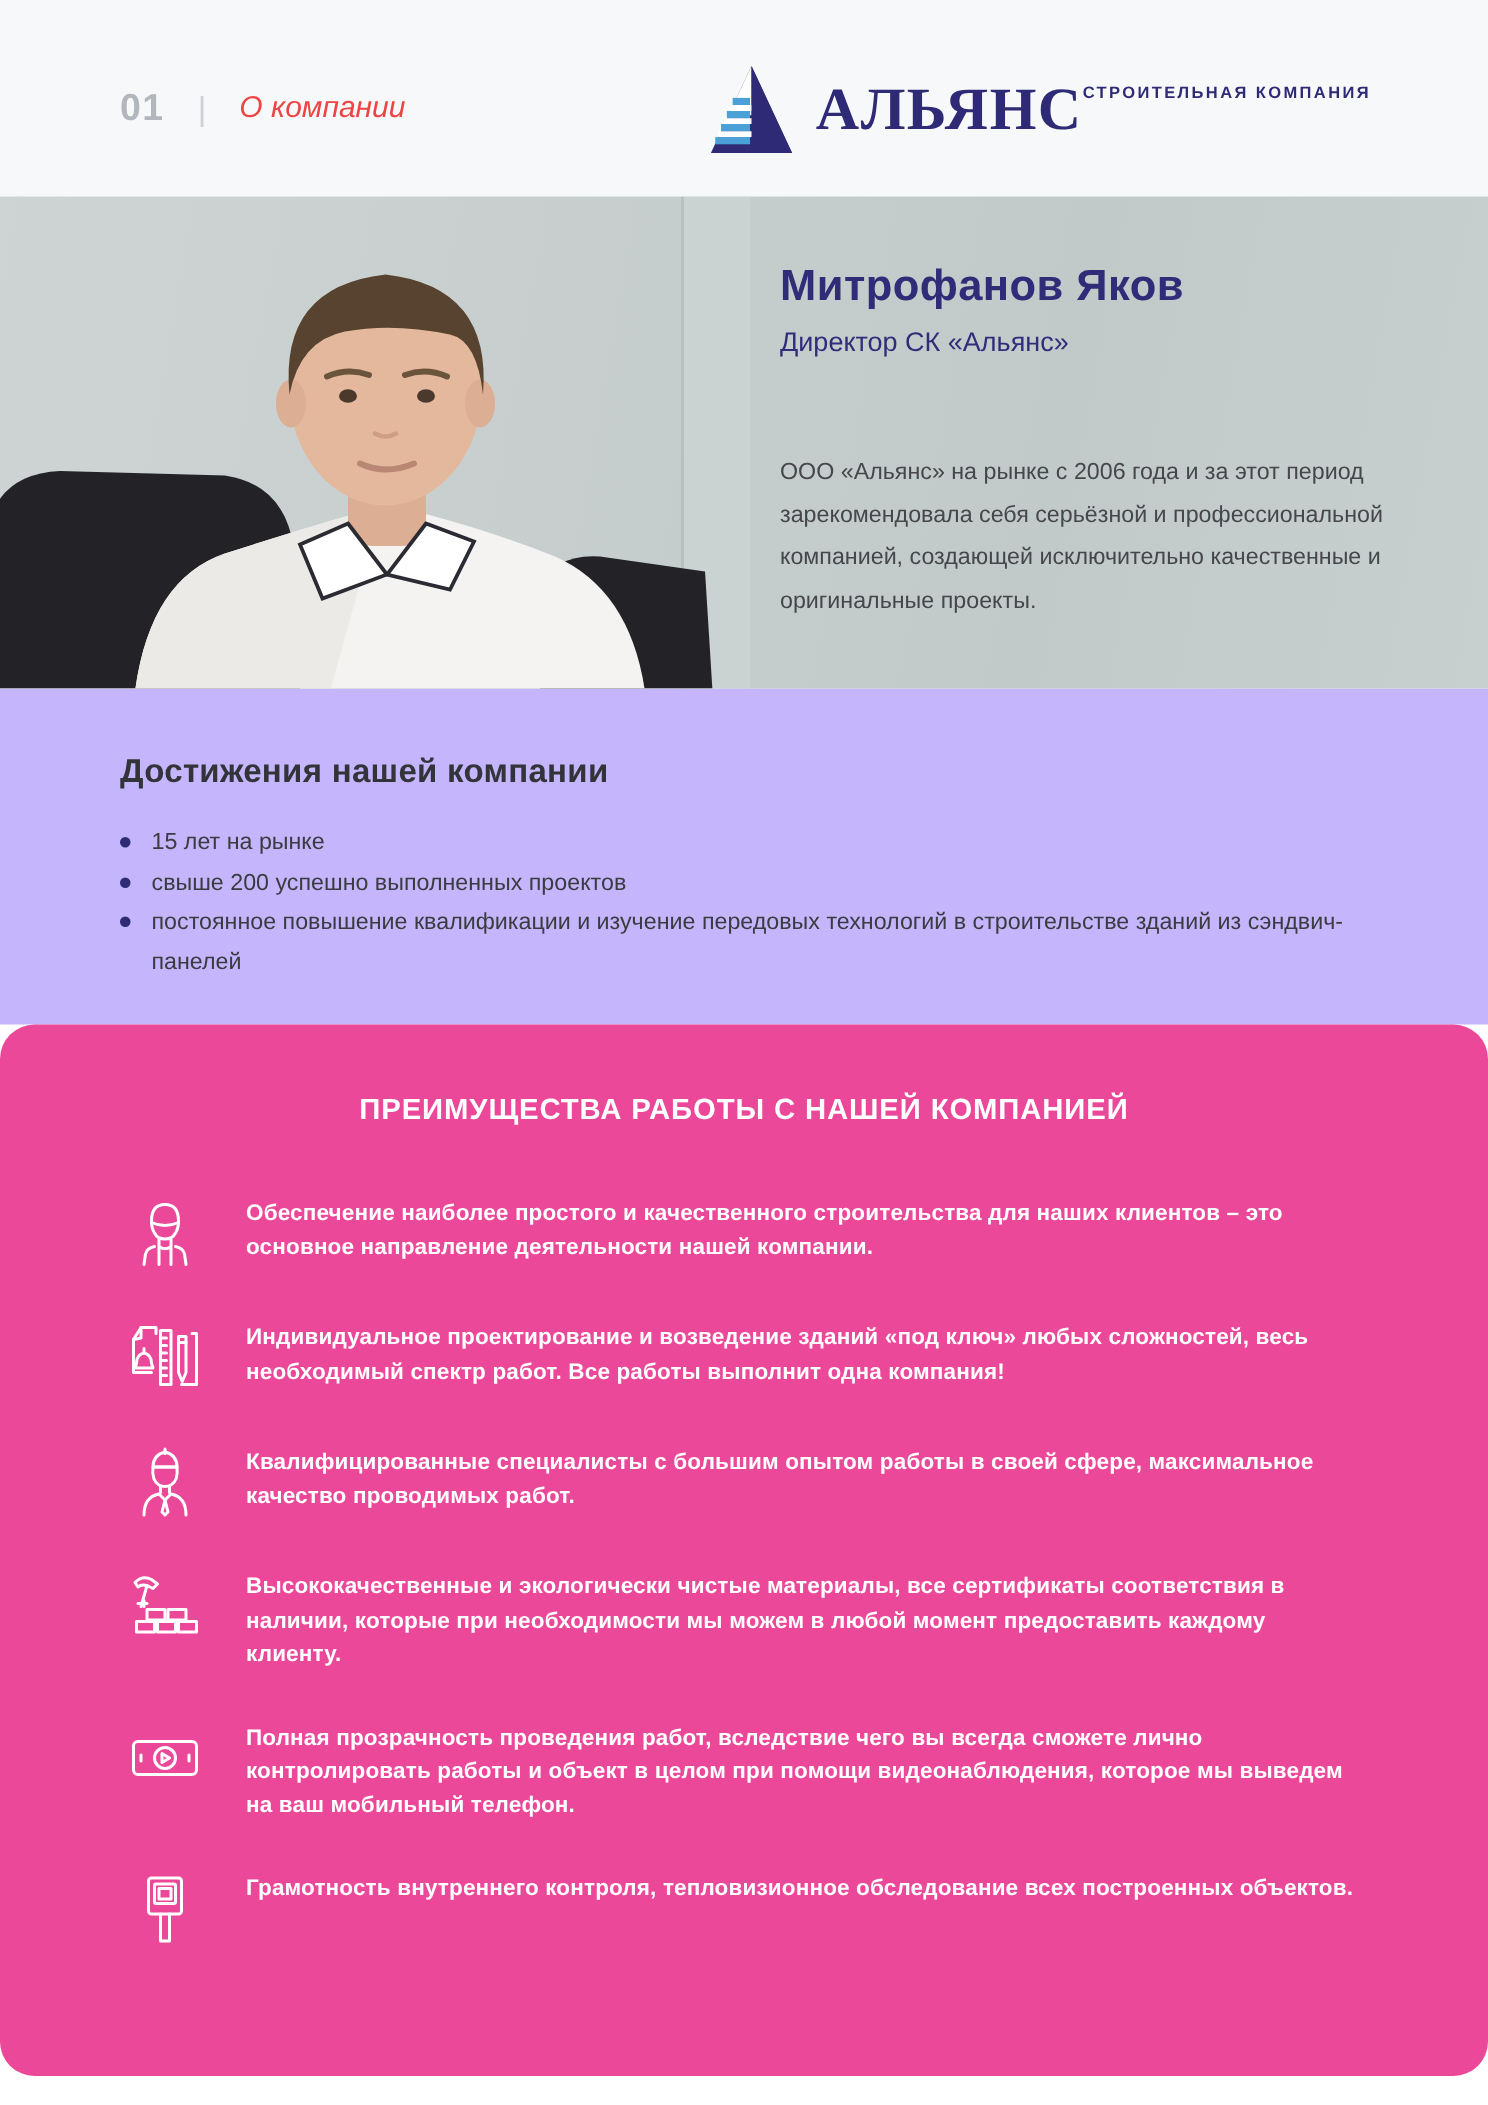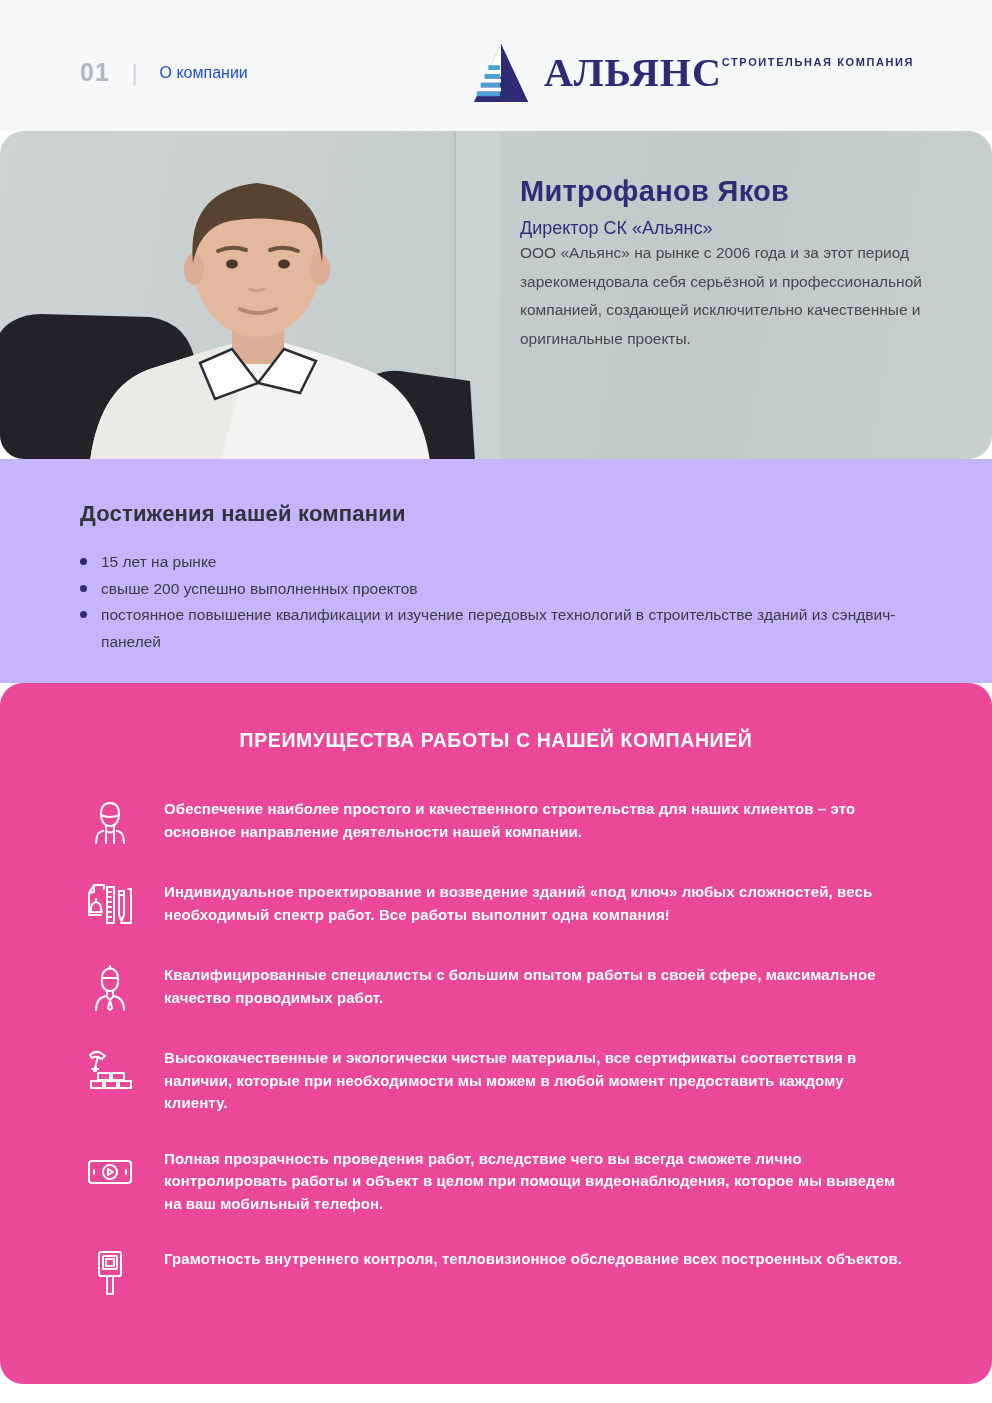--- a/index.html
+++ b/index.html
@@ -19,21 +19,21 @@
     background: #f7f8fa;
     position: relative;
   }
   .header-left {
     position: absolute;
     left: 80px; top: 58px;
     display: flex; align-items: center; gap: 22px;
   }
   .page-num { font-size: 25px; font-weight: bold; color: #b2b6bd; letter-spacing: 1px; }
   .page-sep { font-size: 22px; color: #cdd0d5; font-weight: 300; }
-  .page-title { font-size: 16px; color: #1d4ed8; }
+  .page-title { font-size: 20px; font-style: italic; color: #ef4444; }
 
   .logo {
     position: absolute;
     right: 78px; top: 42px;
     display: flex; align-items: center; gap: 14px;
   }
   .logo-mark { width: 58px; height: 62px; }
   .logo-text { display: flex; flex-direction: row; align-items: flex-start; }
   .logo-name {
     font-family: "Liberation Serif", serif;
@@ -44,27 +44,27 @@
     font-size: 11px; font-weight: bold; color: #2e2a75;
     letter-spacing: 1.6px; margin-top: 3px;
   }
 
   
   .hero {
     height: 328px;
     background: linear-gradient(100deg, #cdd4d3 0%, #c6cecd 45%, #c2cac9 70%, #c8d0cf 100%);
     position: relative;
     overflow: hidden;
-    border-radius: 24px;
   }
   .hero-photo { position: absolute; left: 0; top: 0; width: 500px; height: 328px; }
   .hero-content { position: absolute; left: 520px; top: 44px; width: 410px; }
   .person-name { font-size: 29px; font-weight: bold; color: #312c78; letter-spacing: 0.3px; }
   .person-title { font-size: 18px; color: #322d7a; margin-top: 10px; }
   .person-desc {
+    margin-top: 62px;
     font-size: 15.5px; color: #46474b; line-height: 1.85;
   }
 
   
   .achievements { background: #c4b5fd; padding: 42px 80px 0 80px; height: 224px; }
   .ach-title { font-size: 22px; font-weight: bold; color: #33343a; letter-spacing: 0.2px; }
   .ach-list { list-style: none; margin-top: 22px; }
   .ach-item {
     display: flex; align-items: flex-start; gap: 14px;
     font-size: 15.5px; color: #3b3c41; line-height: 1.72;

